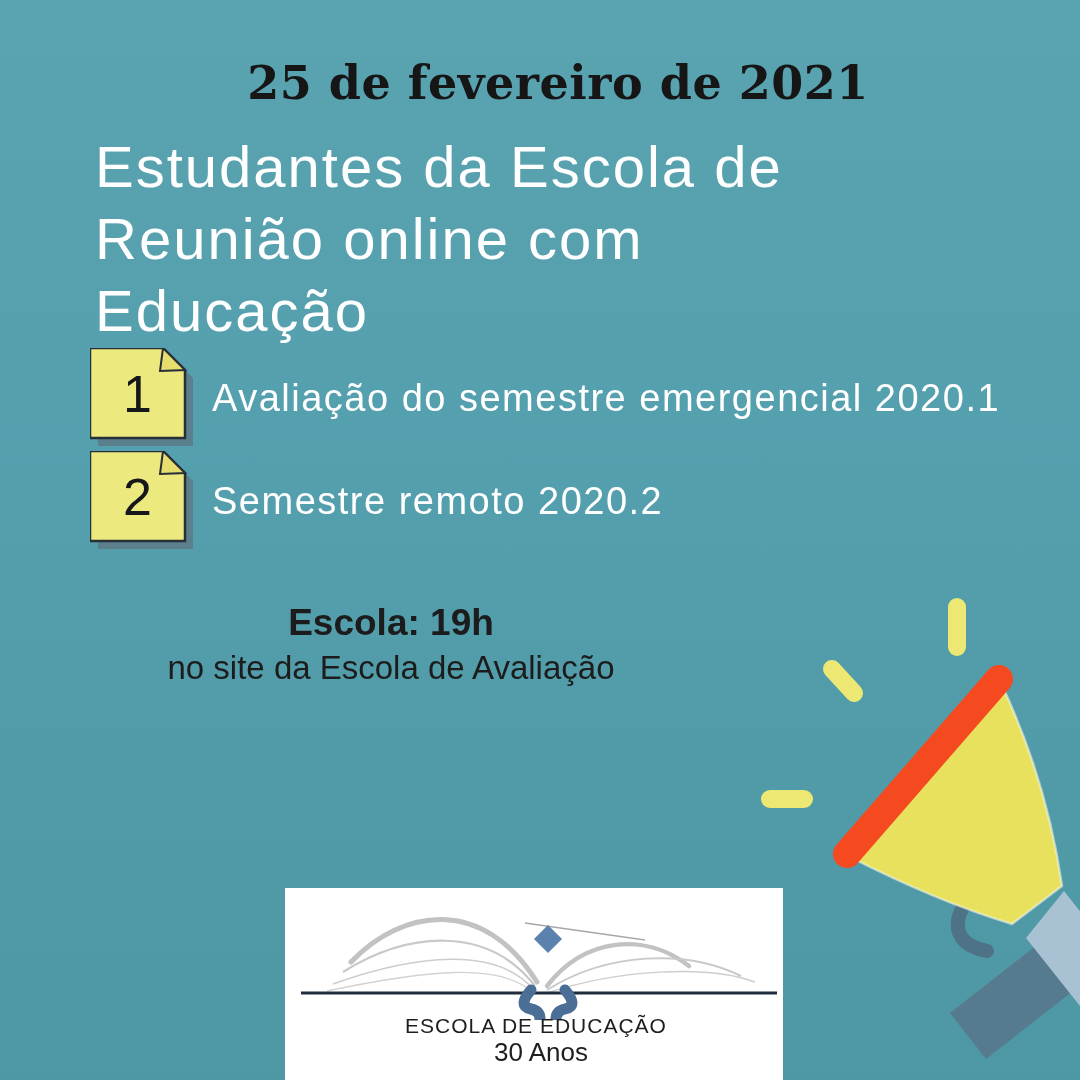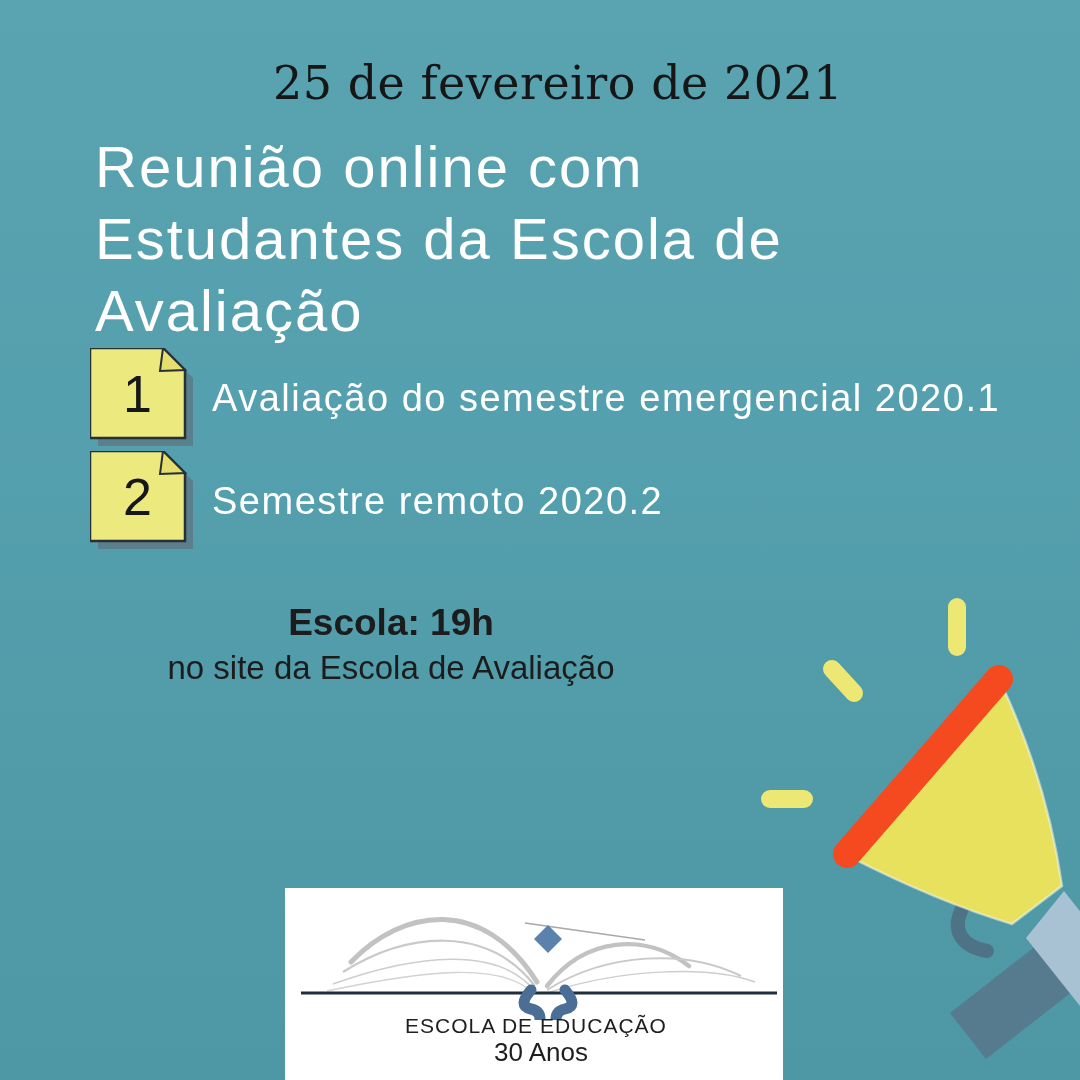--- a/index.html
+++ b/index.html
@@ -3,21 +3,21 @@
 <meta charset="utf-8">
 <style>
   html,body{margin:0;padding:0;background:#3c7e8c;}
   .canvas{
     position:relative;width:1080px;height:1080px;overflow:hidden;
     background:linear-gradient(180deg,#5aa3b1 0%,#55a0ae 40%,#4e97a5 100%);
     font-family:"Liberation Sans",sans-serif;
   }
   .date{
     position:absolute;left:0;right:0;top:56px;text-align:center;
-    font-family:"DejaVu Serif",serif;font-weight:400;font-size:46px;
+    font-family:"DejaVu Serif",serif;font-weight:700;font-size:46px;
     color:#161616;letter-spacing:.5px;padding-left:36px;
   }
   .title{
     position:absolute;left:95px;top:131px;color:#ffffff;
     font-size:58px;line-height:72px;letter-spacing:2px;font-weight:400;
   }
   .agenda-row{
     position:absolute;left:90px;height:100px;display:flex;align-items:center;
   }
   .agenda-row.row1{top:348px;}
@@ -56,23 +56,23 @@
   }
 </style>
 </head>
 <body>
 
 <div class="canvas">
 
   <div class="date">25 de fevereiro de 2021</div>
 
   <div class="title">
+    <div>Estudantes da Escola de</div>
     <div>Reunião online com</div>
-    <div>Estudantes da Escola de</div>
-    <div>Avaliação</div>
+    <div>Educação</div>
   </div>
 
   <div class="agenda-row row1">
     <div class="note-wrap">
       <svg width="104" height="100" viewBox="0 0 104 100">
         <polygon points="8,8 81,8 103,30 103,98 8,98" fill="#5e7581" opacity="0.75"></polygon>
         <polygon points="0,0 73,0 95,22 95,90 0,90" fill="#ece97f" stroke="#272f37" stroke-width="2.5"></polygon>
         <polygon points="73,0 95,22 70,23" fill="#e6df6e" stroke="#272f37" stroke-width="2"></polygon>
       </svg>
       <span class="note-number">1</span>

